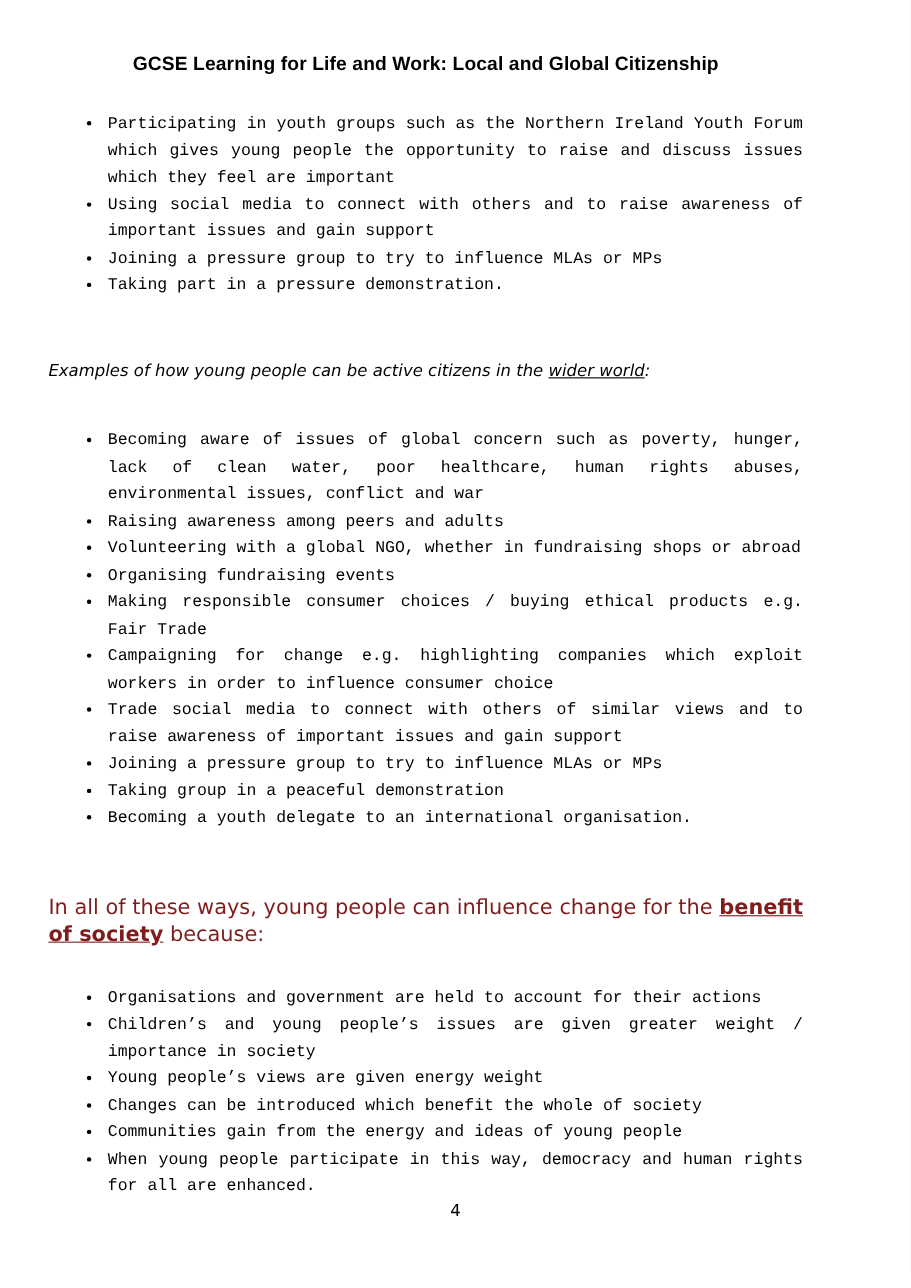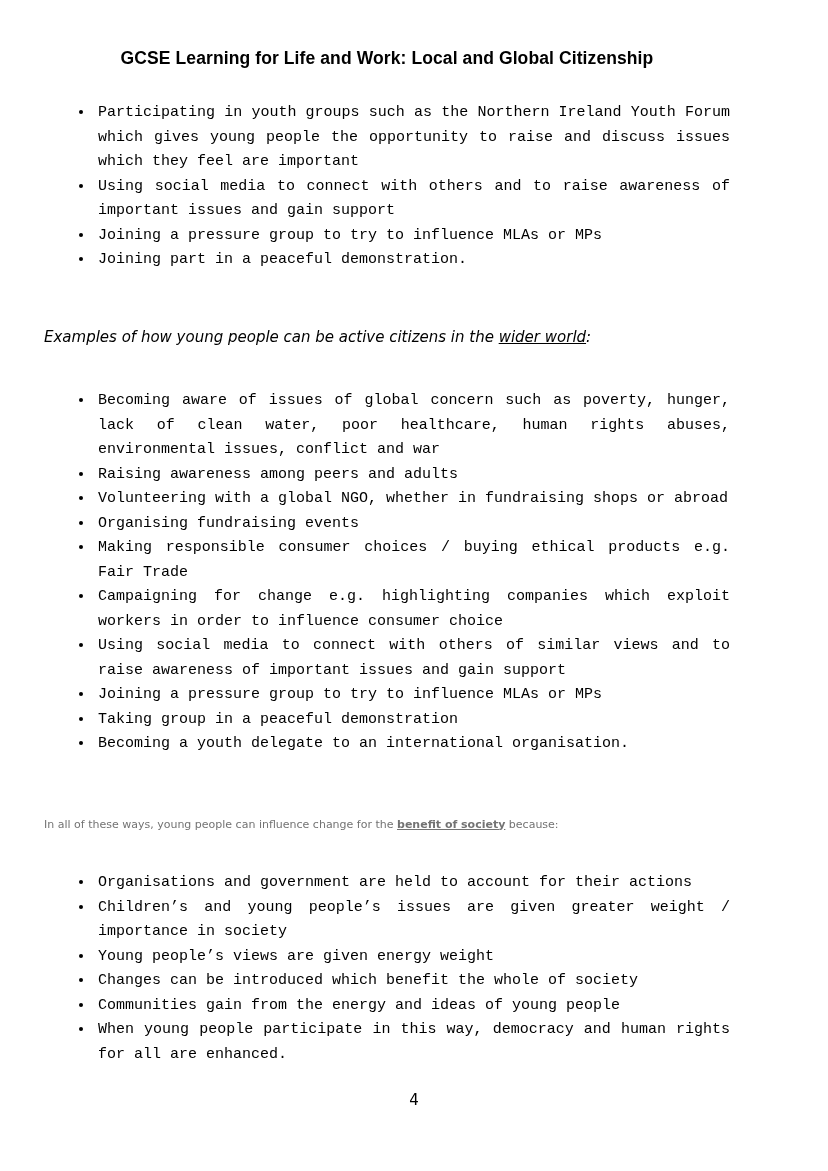--- a/index.html
+++ b/index.html
@@ -40,24 +40,24 @@
     font-size: 15px;
     line-height: 24.5px;
     font-weight: normal;
     font-style: italic;
     color: #000;
     margin-top: 52px;
     margin-bottom: 40px;
   }
   .underline { text-decoration: underline; }
   .para {
-    font-size: 11px;
+    font-size: 19px;
     line-height: 24.5px;
     text-align: justify;
-    color: #737373;
+    color: #7f1d1d;
     margin-top: 56px;
     margin-bottom: 34px;
   }
   .emph {
     font-weight: bold;
     text-decoration: underline;
   }
   .page-number {
     position: absolute;
     left: 0;
@@ -72,33 +72,33 @@
 <body>
 
 <div class="page">
 
   <h1 class="doc-title">GCSE Learning for Life and Work: Local and Global Citizenship</h1>
 
   <ul class="bullets">
     <li>Participating in youth groups such as the Northern Ireland Youth Forum which gives young people the opportunity to raise and discuss issues which they feel are important</li>
     <li>Using social media to connect with others and to raise awareness of important issues and gain support</li>
     <li>Joining a pressure group to try to influence MLAs or MPs</li>
-    <li>Joining part in a peaceful demonstration.</li>
+    <li>Taking part in a pressure demonstration.</li>
   </ul>
 
   <p class="section-heading"><span>Examples of how young people can be active citizens in the </span><span class="underline">wider world</span><span>:</span></p>
 
   <ul class="bullets">
     <li>Becoming aware of issues of global concern such as poverty, hunger, lack of clean water, poor healthcare, human rights abuses, environmental issues, conflict and war</li>
     <li>Raising awareness among peers and adults</li>
     <li>Volunteering with a global NGO, whether in fundraising shops or abroad</li>
     <li>Organising fundraising events</li>
     <li>Making responsible consumer choices / buying ethical products e.g. Fair Trade</li>
     <li>Campaigning for change e.g. highlighting companies which exploit workers in order to influence consumer choice</li>
-    <li>Using social media to connect with others of similar views and to raise awareness of important issues and gain support</li>
+    <li>Trade social media to connect with others of similar views and to raise awareness of important issues and gain support</li>
     <li>Joining a pressure group to try to influence MLAs or MPs</li>
     <li>Taking group in a peaceful demonstration</li>
     <li>Becoming a youth delegate to an international organisation.</li>
   </ul>
 
   <p class="para"><span>In all of these ways, young people can influence change for the </span><span class="emph">benefit of society</span><span> because:</span></p>
 
   <ul class="bullets">
     <li>Organisations and government are held to account for their actions</li>
     <li>Children’s and young people’s issues are given greater weight / importance in society</li>

